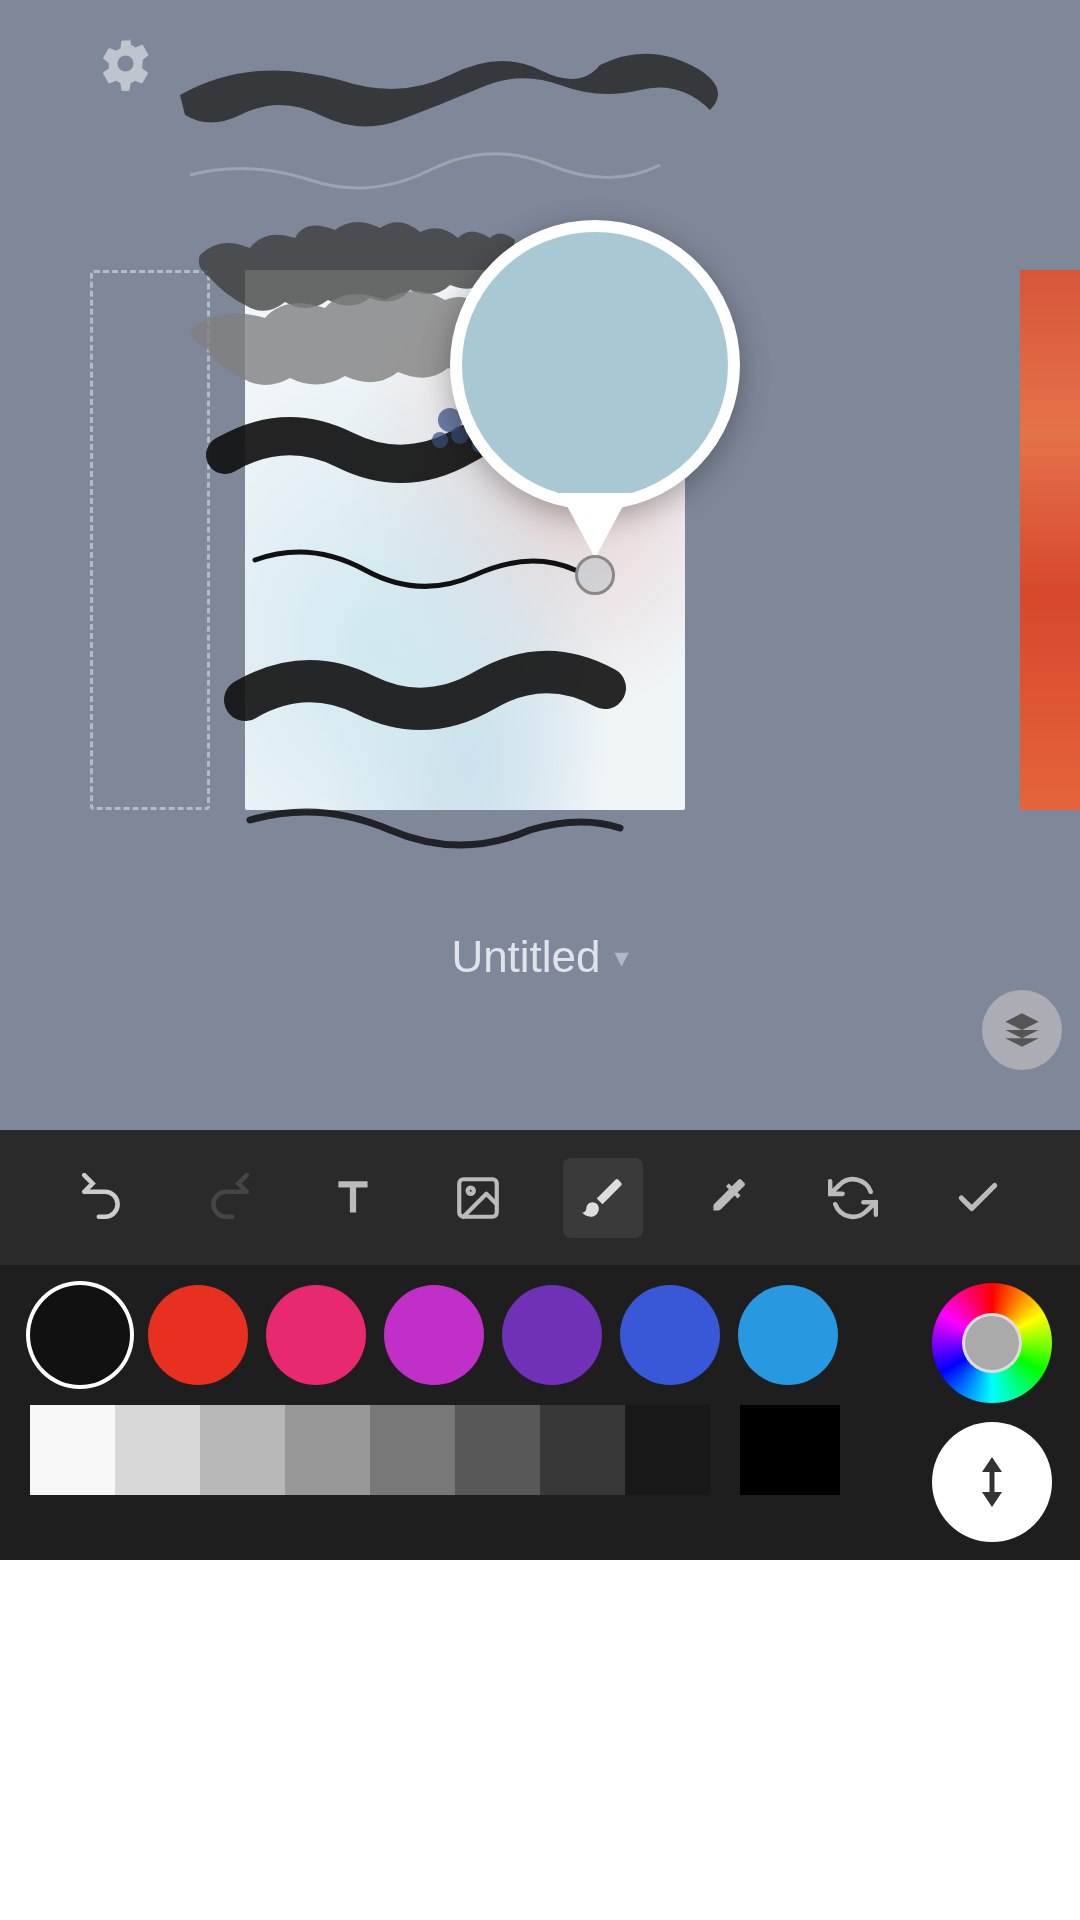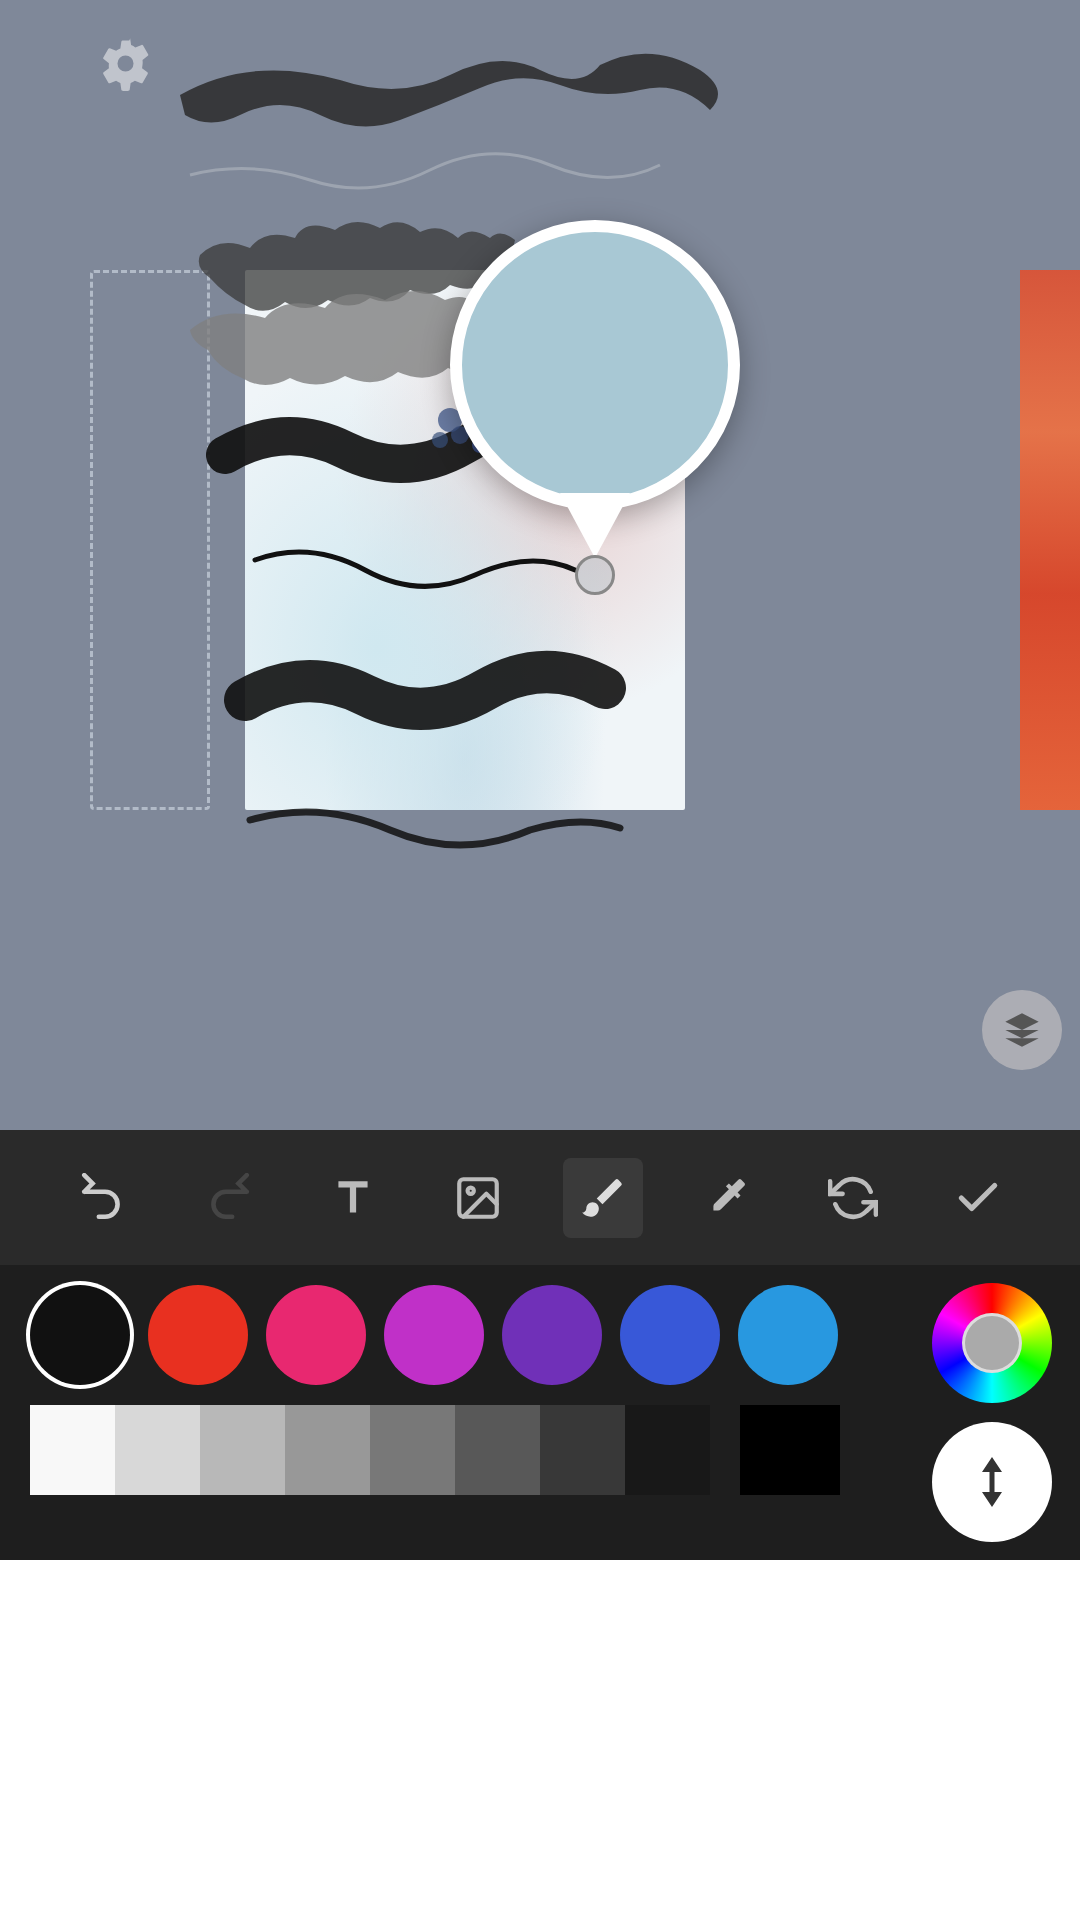--- a/index.html
+++ b/index.html
@@ -281,20 +281,24 @@
     <circle cx="505" cy="435" r="10" fill="#506090" opacity="0.75"></circle>
     <circle cx="440" cy="440" r="8" fill="#38507a" opacity="0.7"></circle>
 
     <path d="M510 390 L518 378 L526 390 L538 388 L530 398 L534 410 L522 404 L510 410 L514 398 L506 388 Z" fill="#5080b8" opacity="0.7"></path>
   </svg>
 
   <div id="color-picker-preview"></div>
 
   <div id="eyedropper-indicator"></div>
 
+  <div id="untitled-label">
+    <span>Untitled</span>
+    <span id="untitled-chevron">▾</span>
+  </div>
 
   <div id="layers-btn">
     <svg viewBox="0 0 24 24" xmlns="http://www.w3.org/2000/svg">
       <path d="M12 2L2 7l10 5 10-5-10-5zM2 17l10 5 10-5M2 12l10 5 10-5"></path>
     </svg>
   </div>
 
 </div>
 
 <div id="toolbar">

